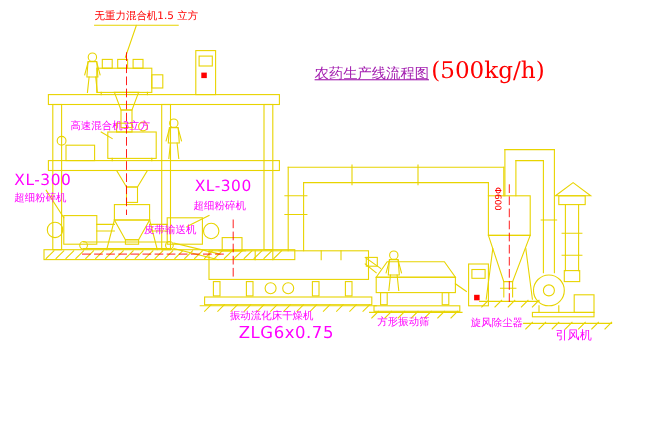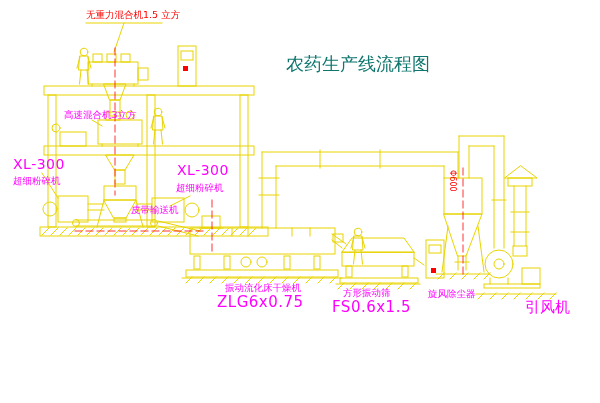--- a/index.html
+++ b/index.html
@@ -5,26 +5,26 @@
   html,body{margin:0;padding:0;background:#fff;}
   #canvas{
     position:relative;width:600px;height:338px;background:#ffffff;
     overflow:hidden;font-family:"DejaVu Sans",sans-serif;
   }
   #drawing{position:absolute;left:0;top:0;}
   .lbl{position:absolute;white-space:nowrap;line-height:1.1;}
   .mag{color:#ff00ff;}
   .red{color:#ff0000;}
   .sz9{font-size:9.5px;}
-  .sz10{font-size:15px;margin-left:20px;}
+  .sz10{font-size:11px;}
   .sz14{font-size:14px;letter-spacing:.5px;}
   .sz15{font-size:15px;letter-spacing:.5px;}
   .vert{writing-mode:vertical-rl;text-orientation:mixed;font-size:8px;}
   #title-row{position:absolute;left:286px;top:52px;display:flex;align-items:baseline;gap:2px;}
-  #title-name{color:#0f766e;font-size:18px;}
+  #title-name{color:#a21caf;font-size:13px;text-decoration:underline;}
   #title-cap{color:#ff0000;font-size:21px;font-family:"DejaVu Serif",serif;}
 </style>
 </head>
 <body>
 
 <div id="canvas">
 
   <svg id="drawing" width="600" height="403" viewBox="0 0 600 403" fill="none" stroke="#e8d400" stroke-width="1" stroke-linecap="square">
 
     <defs>
@@ -191,25 +191,25 @@
     </g>
   </svg>
 
   <div class="lbl red sz9" style="left:86px;top:10px;">无重力混合机1.5 立方</div>
   <div class="lbl mag sz9" style="left:44px;top:110px;margin-left:20px;">高速混合机3立方</div>
   <div class="lbl mag sz14" style="left:13px;top:157px;">XL-300</div>
   <div class="lbl mag sz9" style="left:13px;top:176px;">超细粉碎机</div>
   <div class="lbl mag sz14" style="left:177px;top:163px;">XL-300</div>
   <div class="lbl mag sz9" style="left:176px;top:183px;">超细粉碎机</div>
   <div class="lbl mag sz9" style="left:103px;top:205px;padding-left:28px;">皮带输送机</div>
-  <div class="lbl mag sz9" style="left:225px;top:283px;">振动流化床干燥机</div>
+  <div class="lbl mag sz9" style="left:209px;top:283px;">振动流化床干燥机</div>
   <div class="lbl mag sz15" style="left:217px;top:294px;">ZLG6x0.75</div>
   <div class="lbl mag sz9" style="left:343px;top:288px;">方形振动筛</div>
-  <div class="lbl mag sz15" style="left:332px;top:299px;">FS0.6x1.5</div>
   <div class="lbl mag sz9" style="left:428px;top:289px;">旋风除尘器</div>
   <div class="lbl red vert" style="left:447px;top:170px;">Φ600</div>
   <div class="lbl mag sz10" style="left:505px;top:299px;">引风机</div>
 
   <div id="title-row">
     <span id="title-name">农药生产线流程图</span>
+    <span id="title-cap">(500kg/h)</span>
   </div>
 
 </div>
 
 </body></html>

